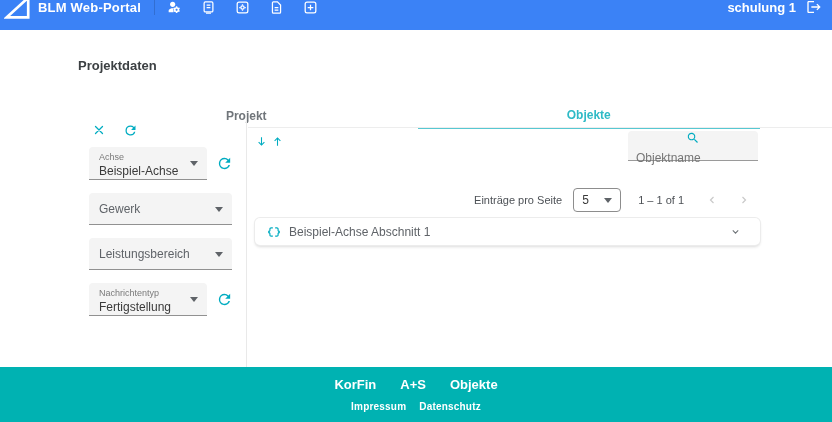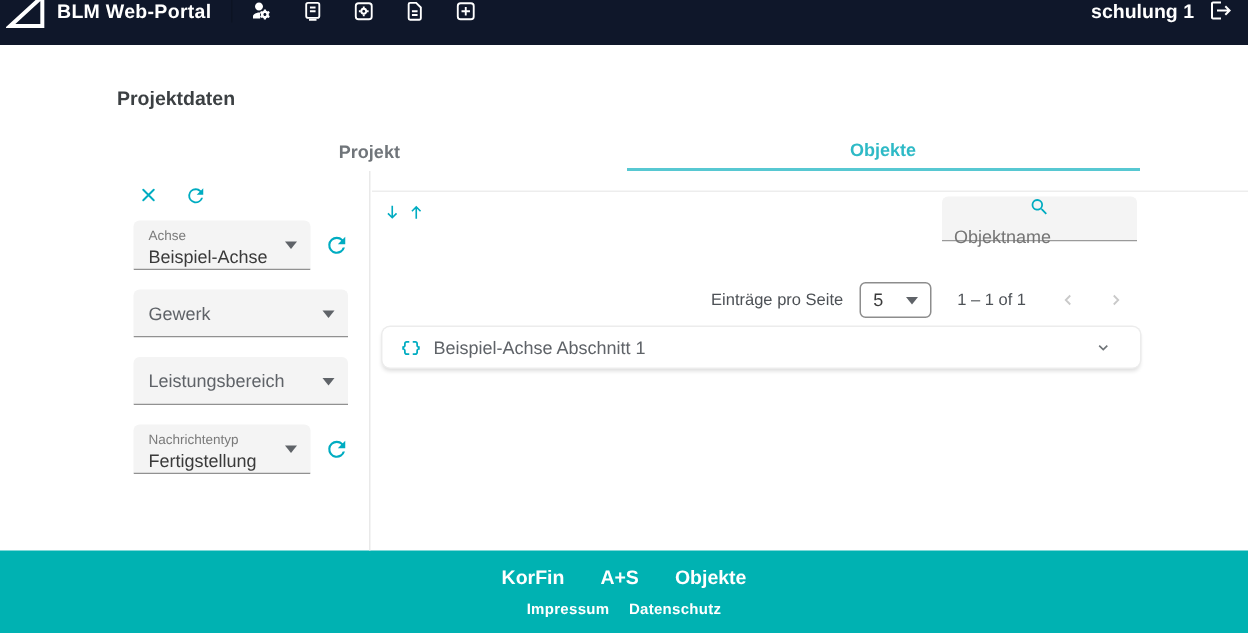--- a/index.html
+++ b/index.html
@@ -3,35 +3,35 @@
 <meta charset="utf-8">
 <style>
   html,body{margin:0;padding:0;}
   body{
     width:832px;height:422px;overflow:hidden;background:#fff;
     font-family:"Liberation Sans",sans-serif;
     -webkit-font-smoothing:antialiased;
   }
   
   .header{
-    height:30px;background:#0f172a;display:flex;align-items:center;
+    height:30px;background:#3b82f6;display:flex;align-items:center;
     padding:0 10px 16px 4px;box-sizing:border-box;
   }
   .logo{display:flex;align-items:center;}
   .app-title{color:#fff;font-size:13px;font-weight:bold;margin-left:7px;letter-spacing:.2px;white-space:nowrap;}
   .hdr-divider{width:1px;height:16px;background:rgba(0,0,0,.15);margin:0 11px 0 13px;}
   .hdr-icons{display:flex;align-items:center;gap:19px;}
   .hdr-icon{color:#fff;display:flex;cursor:pointer;}
   .spacer{flex:1;}
   .user-label{color:#fff;font-size:13px;font-weight:bold;white-space:nowrap;}
   .logout-btn{color:#fff;margin-left:10px;display:flex;cursor:pointer;}
   
   .content{position:relative;height:337px;}
   .page-title{position:absolute;top:28px;left:78px;font-size:13px;font-weight:bold;color:#3c4043;}
-  .tabbar{position:absolute;top:58px;left:75px;width:685px;height:26px;display:flex;}
+  .tabbar{position:absolute;top:73px;left:75px;width:685px;height:26px;display:flex;}
   .tab{flex:1;display:flex;align-items:center;justify-content:center;
        font-size:12px;font-weight:600;color:#70757a;cursor:pointer;box-sizing:border-box;}
   .tab.active{color:#2ebac6;border-bottom:2px solid #57c8d2;}
   .body-row{position:absolute;top:84px;left:75px;width:685px;height:253px;display:flex;}
   .main-top-line{position:absolute;top:13px;left:173px;right:-72px;height:1px;background:#ededed;}
   
   .sidebar{width:172px;border-right:1px solid #e9e9e9;box-sizing:border-box;padding:8px 0 0 14px;}
   .sidebar-actions{display:flex;align-items:center;gap:18px;color:#00acc1;height:16px;margin-left:4px;}
   .icon-btn{display:flex;cursor:pointer;color:#00acc1;}
   .field-row{display:flex;align-items:center;gap:9px;}

